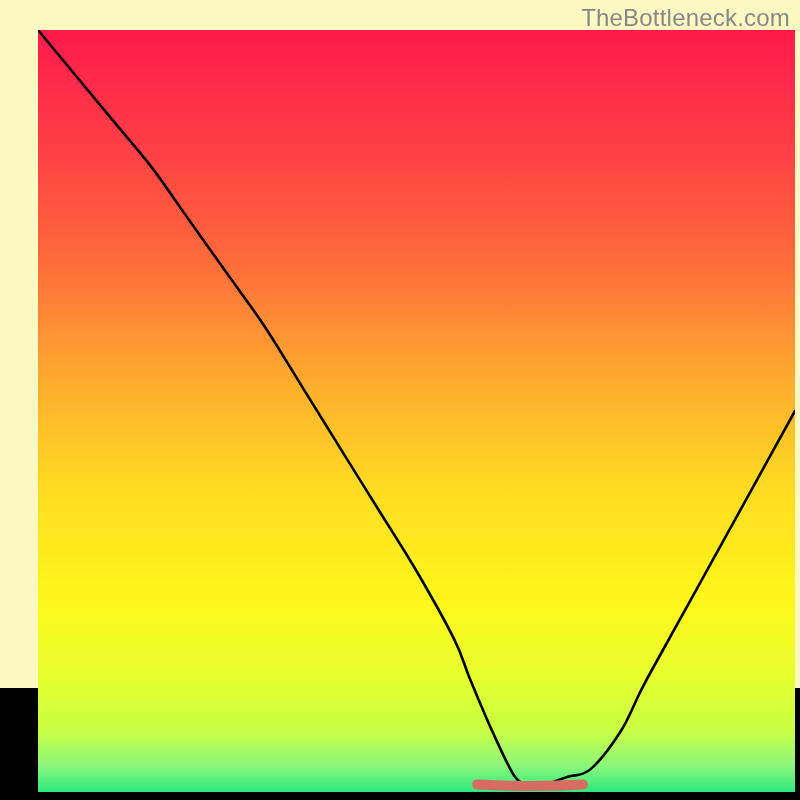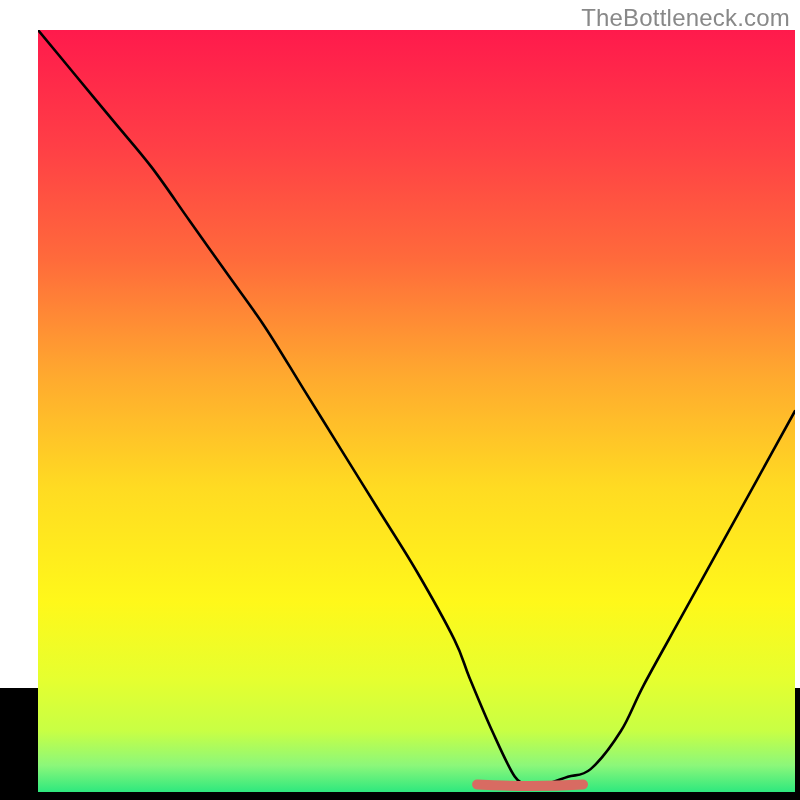--- a/index.html
+++ b/index.html
@@ -7,21 +7,21 @@
     padding: 0;
     width: 800px;
     height: 800px;
     background: #000000;
     overflow: hidden;
   }
   .frame {
     position: relative;
     width: 800px;
     height: 688px;
-    background: #ffffff;
+    background: #fef9c3;
   }
   .watermark {
     position: absolute;
     top: 4px;
     right: 10px;
     font-family: Arial, Helvetica, sans-serif;
     font-size: 24px;
     font-weight: 500;
     color: #888888;
     letter-spacing: 0.2px;

